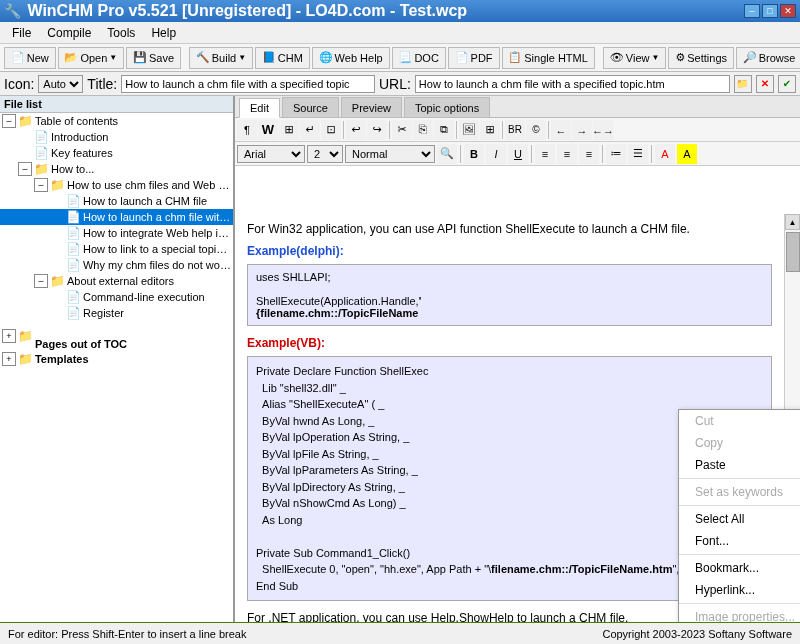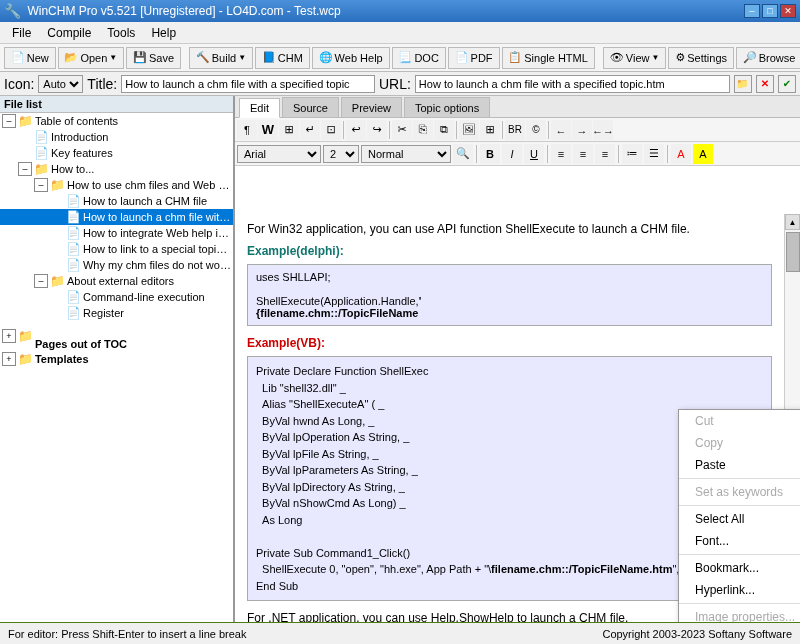--- a/index.html
+++ b/index.html
@@ -70,33 +70,33 @@
     
     #statusbar { height: 22px; background: #f0f0f0; border-top: 1px solid #4d7c0f; display: flex; align-items: center; justify-content: space-between; padding: 0 8px; font-size: 11px; }
     
     
     .vscrollbar { width: 16px; background: #f0f0f0; border-left: 1px solid #ccc; display: flex; flex-direction: column; }
     .vscroll-arrow { height: 16px; background: #e0e0e0; border: 1px solid #bbb; display: flex; align-items: center; justify-content: center; font-size: 8px; cursor: pointer; }
     .vscroll-track { flex: 1; background: #f5f5f5; }
     .vscroll-thumb { width: 14px; height: 40px; background: #c0c0c0; border: 1px solid #999; margin: 2px auto; }
     
     .code-block { background: #e8e8ff; border: 1px solid #aaa; padding: 6px 8px; font-family: Liberation Sans, sans-serif; font-size: 11px; margin: 6px 0; }
-    .delphi-label { color: #0f766e; font-weight: bold; }
+    .delphi-label { color: #1d4ed8; font-weight: bold; }
     .vb-label { color: #cc0000; font-weight: bold; }
     
     
     #watermark { position: fixed; bottom: 24px; right: 0; font-size: 16px; font-weight: bold; color: rgba(200,180,0,0.7); background: rgba(0,0,0,0.3); padding: 2px 8px; font-style: italic; }
     .addr-auto { display: flex; align-items: flex-start; gap: 2px; }
   </style>
 </head>
 <body>
 
 <div id="titlebar">
   <span style="font-size:14px;">🔧</span>
-  <span style="flex:1; padding-left:6px; font-size:12px;">WinCHM Pro v5.521 [Unregistered] - LO4D.com - Test.wcp</span>
+  <span style="flex:1; padding-left:6px; font-size:16px;font-weight:bold;">WinCHM Pro v5.521 [Unregistered] - LO4D.com - Test.wcp</span>
   <div style="display:flex; gap:2px;">
     <div class="titlebar-btn">–</div>
     <div class="titlebar-btn">□</div>
     <div class="titlebar-btn" style="background:#c04040;">✕</div>
   </div>
 </div>
 
 <div id="menubar">
   <div class="menu-item">File</div>
   <div class="menu-item">Compile</div>
@@ -334,21 +334,21 @@
       <div class="et-sep"></div>
       <div class="et-btn" style="font-size:10px;">BR</div>
       <div class="et-btn" style="font-size:10px;">©</div>
       <div class="et-sep"></div>
       <div class="et-btn">←</div>
       <div class="et-btn">→</div>
       <div class="et-btn">←→</div>
     </div>
 
     <div id="editortoolbar2">
-      <select class="et-select" style="width:84px;">
+      <select class="et-select" style="width:68px;">
         <option>Arial</option>
       </select>
       <select class="et-select" style="width:36px;">
         <option>2</option>
       </select>
       <select class="et-select" style="width:90px;">
         <option>Normal</option>
       </select>
       <div class="et-btn">🔍</div>
       <div class="et-sep"></div>

